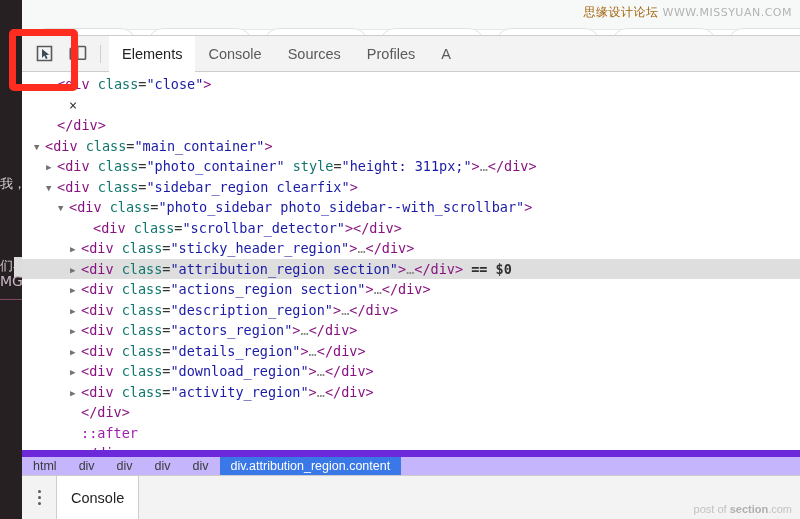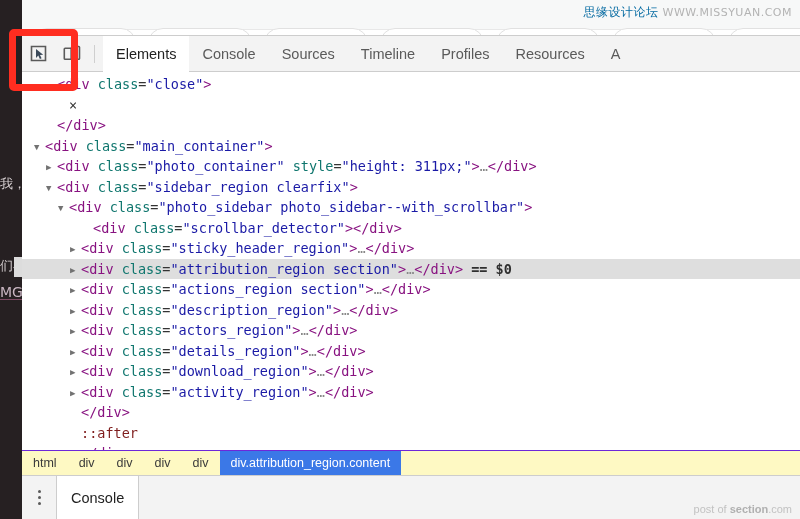--- a/index.html
+++ b/index.html
@@ -33,21 +33,21 @@
     left: 0; width: 22px;
     color: #d9d2d4;
     font-family: "DejaVu Sans", sans-serif;
     font-size: 13px;
     line-height: 15px;
     white-space: nowrap;
     overflow: hidden;
   }
   .bg-dark-text.t1 { top: 176px; }
   .bg-dark-text.t2 { top: 258px; }
-  .bg-dark-text.t3 { top: 285px; color: #c9b6c2; font-size: 14px; }
+  .bg-dark-text.t3 { top: 274px; color: #c9b6c2; font-size: 14px; }
   .bg-grey-pill {
     position: absolute;
     left: 14px; top: 257px;
     width: 52px; height: 20px;
     background: #dcdcdc;
     color: #ffffff;
     font-size: 11px;
     letter-spacing: 2px;
     text-align: center;
     line-height: 20px;
@@ -103,20 +103,21 @@
   }
 
   
   .dt-toolbar {
     flex: 0 0 auto;
     height: 36px;
     background: #f3f3f3;
     border-bottom: 1px solid #cdcdcd;
     display: flex;
     align-items: center;
+    padding-left: 6px;
   }
   .dt-icon-btn {
     width: 33px; height: 30px;
     display: flex;
     align-items: center;
     justify-content: center;
     cursor: pointer;
   }
   .dt-sep {
     width: 1px; height: 18px;
@@ -174,29 +175,29 @@
   }
   .arrow.open::before  { content: "\25BC"; }
   .arrow.closed::before{ content: "\25B6"; }
   .arrow.none::before  { content: ""; }
   .ind { display: inline-block; }
   .tg  { color: #881280; }
   .at  { color: #0f766e; }
   .vl  { color: #1a1aa6; }
   .txt { color: #333333; }
   .ell { color: #888888; }
-  .ps  { color: #7f1d1d; text-align: right; }
+  .ps  { color: #a21caf; text-align: right; }
   .eq  { color: #303030; font-weight: bold; }
 
   
   .dt-crumbs {
     flex: 0 0 auto;
     height: 25px;
-    background: #fef9c3;
-    border-top: 1px solid #6d28d9;
+    background: #c4b5fd;
+    border-top: 7px solid #6d28d9;
     display: flex;
     align-items: stretch;
     font-size: 12.5px;
     overflow: hidden;
   }
   .crumb {
     padding: 0 11px;
     display: flex;
     align-items: center;
     color: #3b3b3b;
@@ -249,21 +250,21 @@
   
   .wm-top {
     position: absolute;
     right: 8px; top: 4px;
     font-size: 11px;
     color: #b3b3b3;
     letter-spacing: 0.5px;
     white-space: nowrap;
     font-family: "DejaVu Sans", sans-serif;
   }
-  .wm-top .cn { font-size: 12px; color: #0369a1; }
+  .wm-top .cn { font-size: 12px; color: #a16207; }
   .wm-bottom {
     position: absolute;
     right: 8px; bottom: 4px;
     font-size: 11px;
     color: #c2c2c2;
     white-space: nowrap;
   }
   .wm-bottom b { color: #b0b0b0; font-weight: bold; }
 
   
@@ -319,23 +320,21 @@
         <svg width="18" height="17" viewBox="0 0 18 17" aria-hidden="true">
           <rect x="1.3" y="3.2" width="7" height="11" rx="0.8" fill="none" stroke="#5a5a5a" stroke-width="1.6"></rect>
           <rect x="8.6" y="1.5" width="7.9" height="12.8" rx="0.8" fill="none" stroke="#5a5a5a" stroke-width="1.6"></rect>
         </svg>
       </div>
       <div class="dt-sep"></div>
       <div class="dt-tabs" id="tabbar">
           <div class="dt-tab active">Elements</div>
           <div class="dt-tab">Console</div>
           <div class="dt-tab">Sources</div>
-          <div class="dt-tab">Timeline</div>
           <div class="dt-tab">Profiles</div>
-          <div class="dt-tab">Resources</div>
           <div class="dt-tab">A</div>
         </div>
     </div>
 
     <div class="dt-tree" id="tree">
         <div class="node"><span class="ind" style="width: 18px;"></span><span class="arrow none"></span><span class="tg">&lt;div </span><span class="at">class</span><span class="txt">=</span><span class="vl">"close"</span><span class="tg">&gt;</span></div>
         <div class="node"><span class="ind" style="width: 30px;"></span><span class="arrow none"></span><span class="txt">×</span></div>
         <div class="node"><span class="ind" style="width: 18px;"></span><span class="arrow none"></span><span class="tg">&lt;/div&gt;</span></div>
         <div class="node"><span class="ind" style="width: 6px;"></span><span class="arrow open"></span><span class="tg">&lt;div </span><span class="at">class</span><span class="txt">=</span><span class="vl">"main_container"</span><span class="tg">&gt;</span></div>
         <div class="node"><span class="ind" style="width: 18px;"></span><span class="arrow closed"></span><span class="tg">&lt;div </span><span class="at">class</span><span class="txt">=</span><span class="vl">"photo_container"</span><span class="txt"> </span><span class="at">style</span><span class="txt">=</span><span class="vl">"height: 311px;"</span><span class="tg">&gt;</span><span class="ell">…</span><span class="tg">&lt;/div&gt;</span></div>

